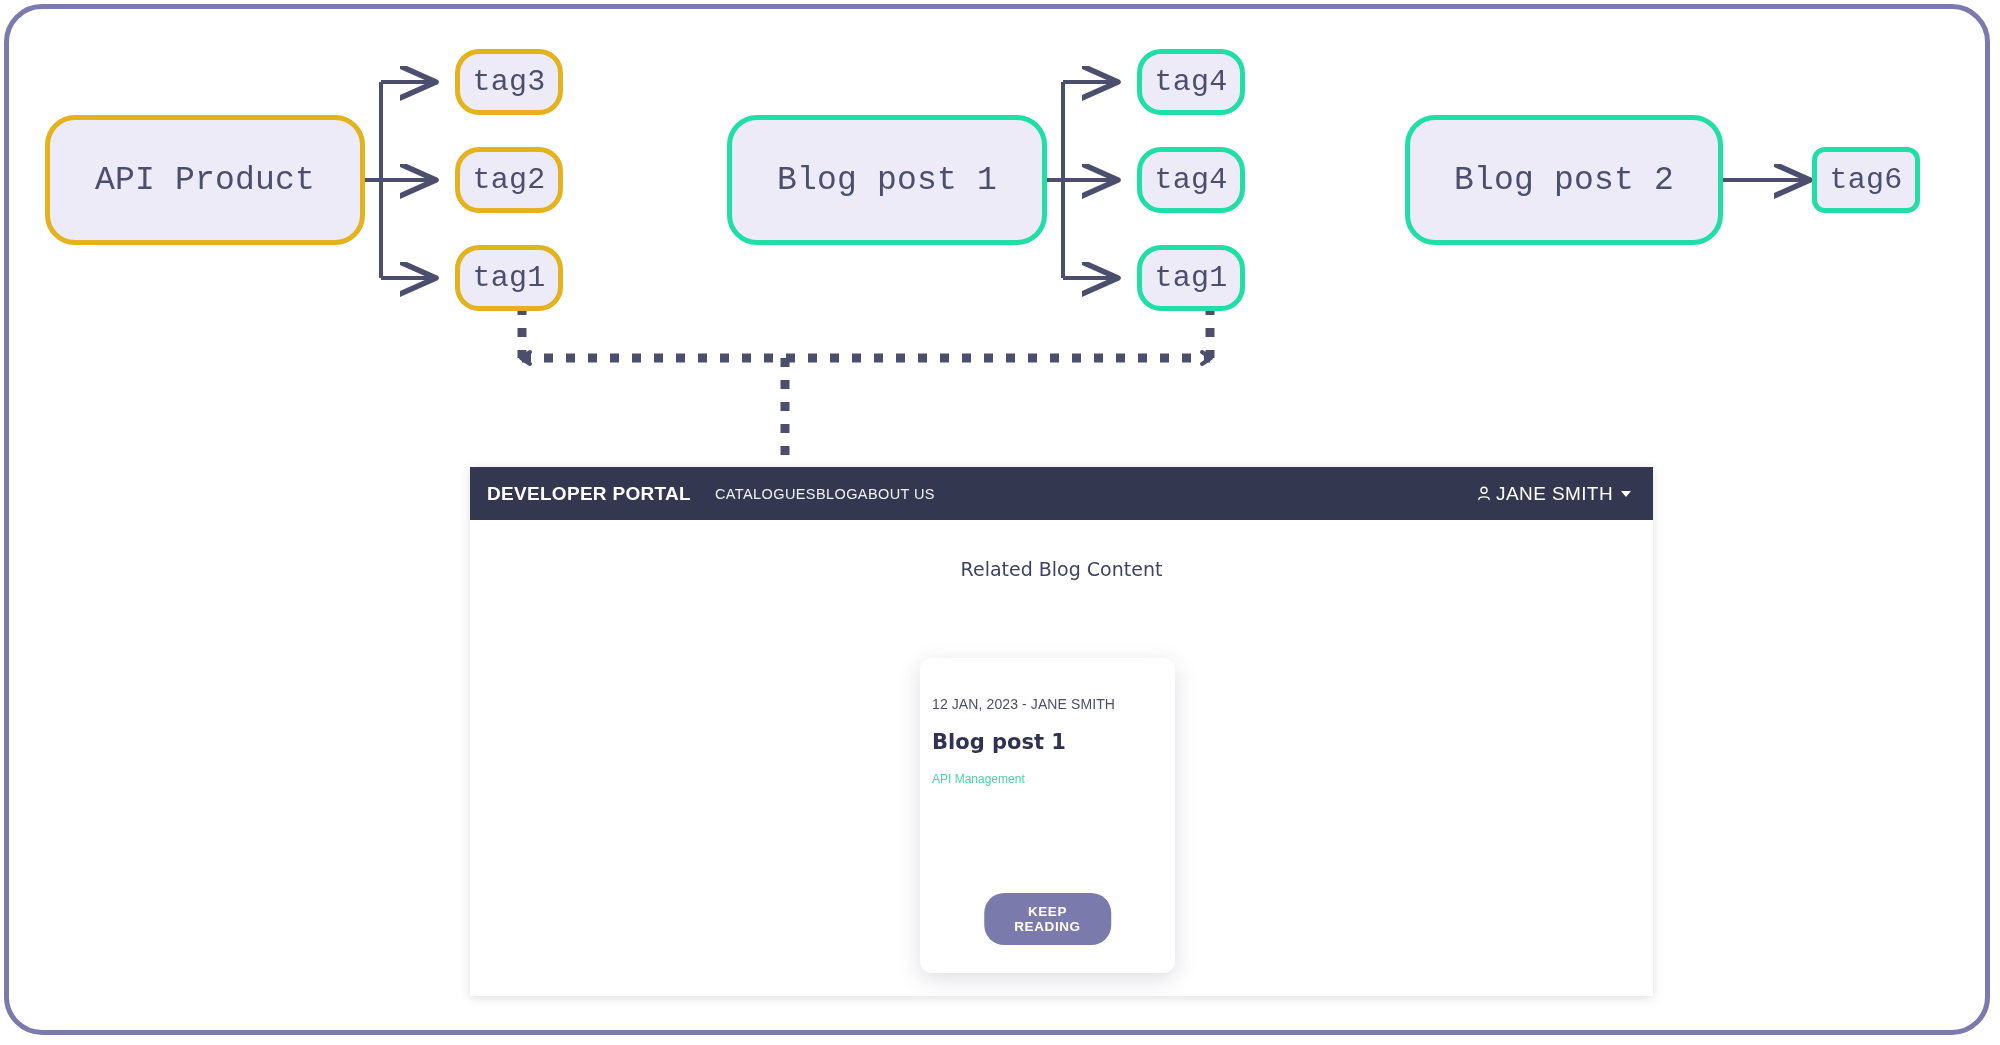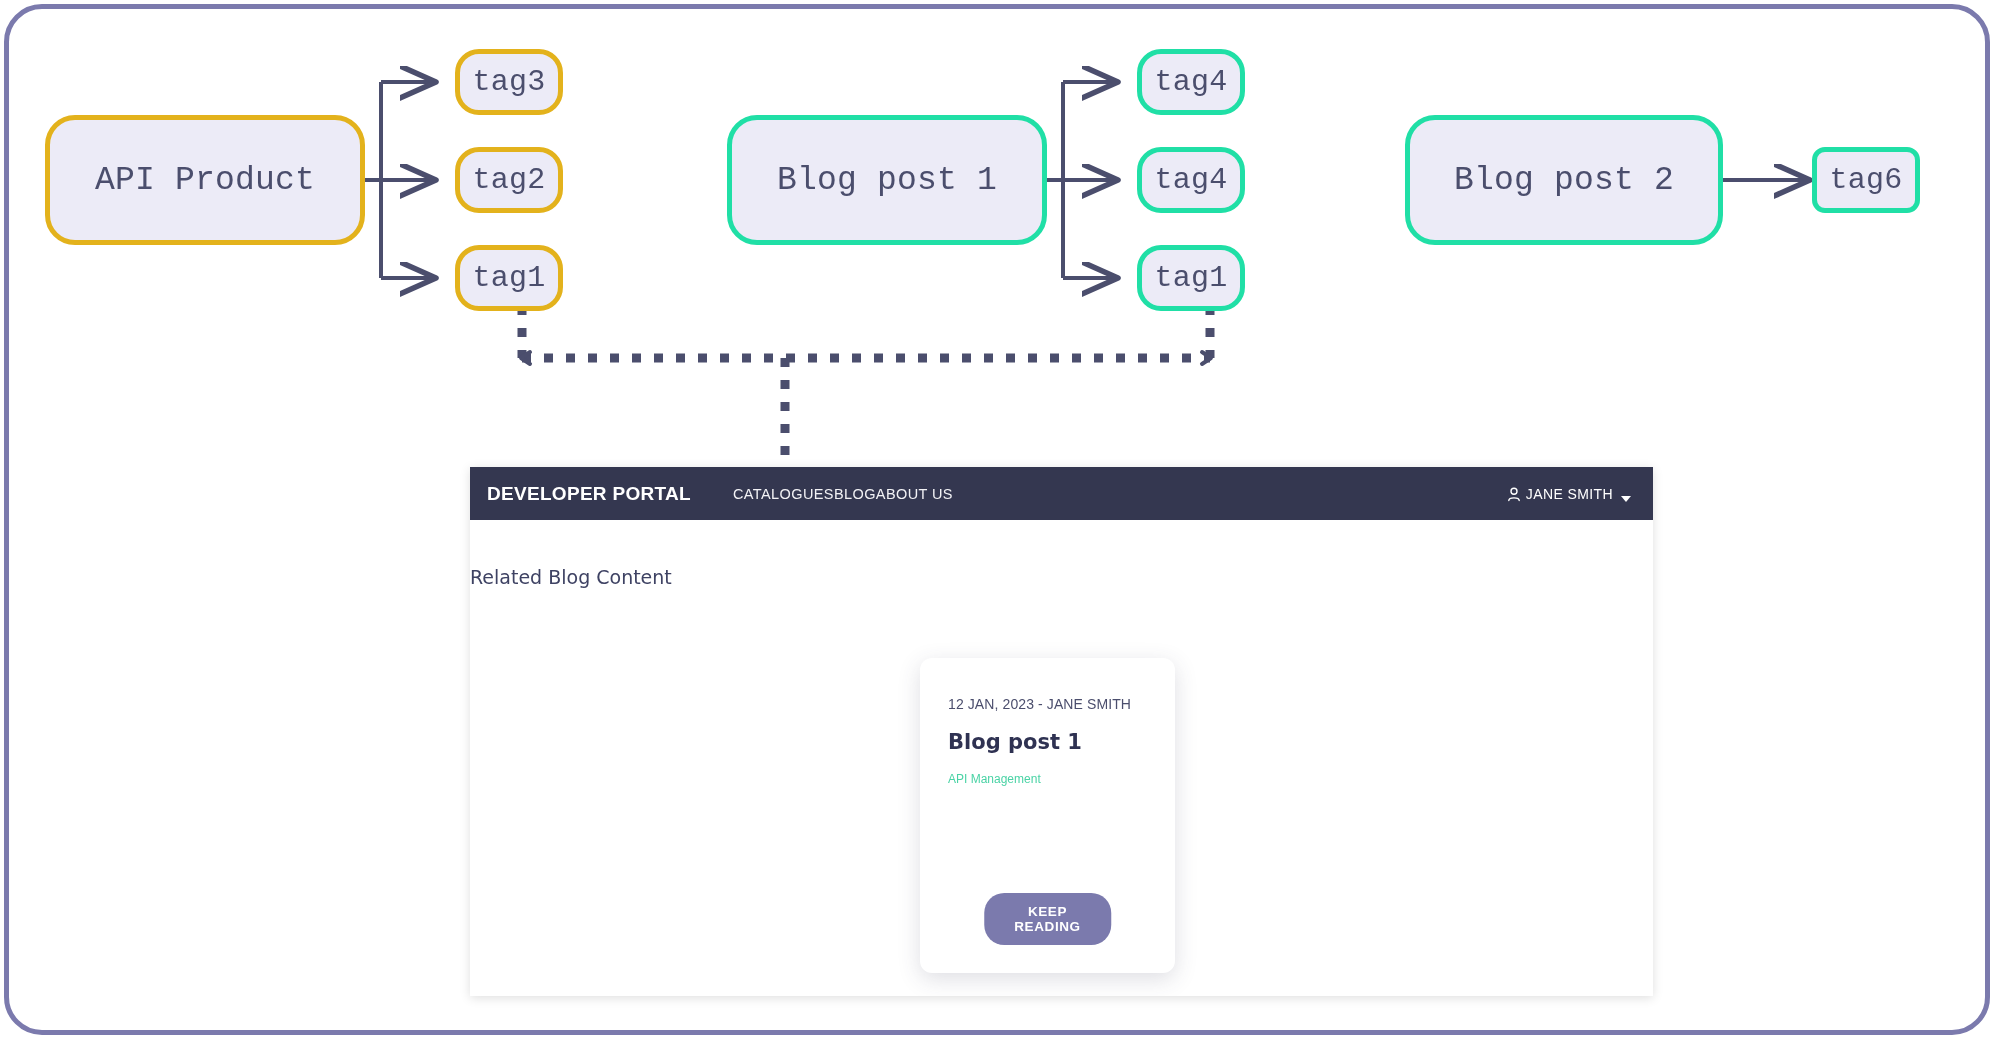--- a/index.html
+++ b/index.html
@@ -86,40 +86,40 @@
     display: flex;
     align-items: center;
     padding: 0 22px 0 17px;
     box-sizing: border-box;
   }
   .brand {
     color: #ffffff;
     font-weight: bold;
     font-size: 19px;
     letter-spacing: .3px;
-    margin-right: 42px;
+    margin-right: 24px;
     white-space: nowrap;
   }
   .nav-links {
     display: flex;
     align-items: center;
   }
   .nav-link {
     color: #f2f2f5;
     font-size: 14.5px;
     letter-spacing: .4px;
     white-space: nowrap;
   }
   .nav-spacer { flex: 1 1 auto; }
   .user-menu {
     display: flex;
-    align-items: flex-end;
+    align-items: center;
     gap: 5px;
     color: #ffffff;
-    font-size: 14px;
+    font-size: 19px;
     letter-spacing: .4px;
     white-space: nowrap;
   }
   .user-icon { display: inline-flex; align-items: center; }
   .caret {
     width: 0; height: 0;
     border-left: 5px solid transparent;
     border-right: 5px solid transparent;
     border-top: 6px solid #ffffff;
     margin-left: 3px;
@@ -127,37 +127,36 @@
 
   .portal-body {
     position: relative;
     height: 476px;
     background: #ffffff;
   }
   .related-title {
     position: absolute;
     left: 0; right: 0;
     top: 38px;
-    text-align: left;
+    text-align: center;
     color: #3e4263;
     font-family: "DejaVu Sans", sans-serif;
     font-size: 19px;
-    margin-top: 8px;
   }
   .blog-card {
     position: absolute;
     left: 450px;
     top: 138px;
     width: 255px;
     height: 315px;
     background: #ffffff;
     border-radius: 12px;
     box-shadow: 0 6px 22px rgba(60,60,90,.17);
     box-sizing: border-box;
-    padding: 38px 0 0 16px;
+    padding: 38px 0 0 0;
   }
   .card-meta {
     color: #4b4e6d;
     font-size: 14px;
     padding-left: 12px;
     letter-spacing: .1px;
   }
   .card-title {
     color: #2f3252;
     font-family: "DejaVu Sans", sans-serif;

